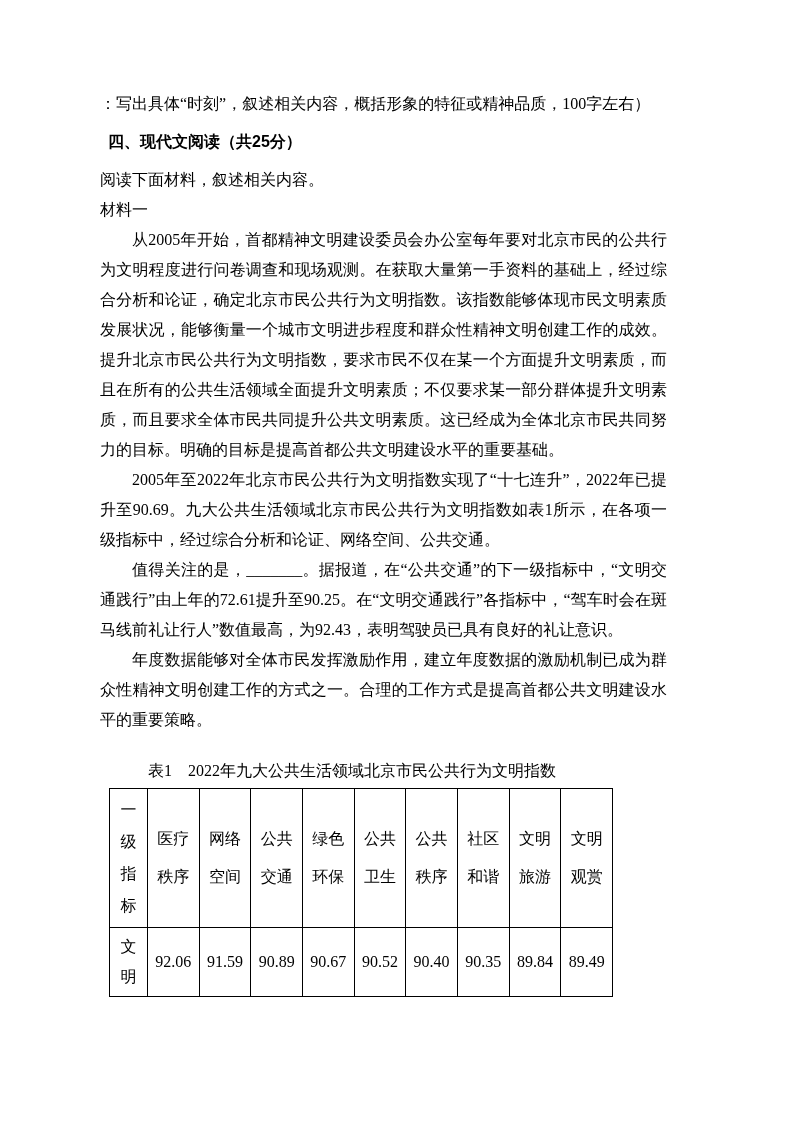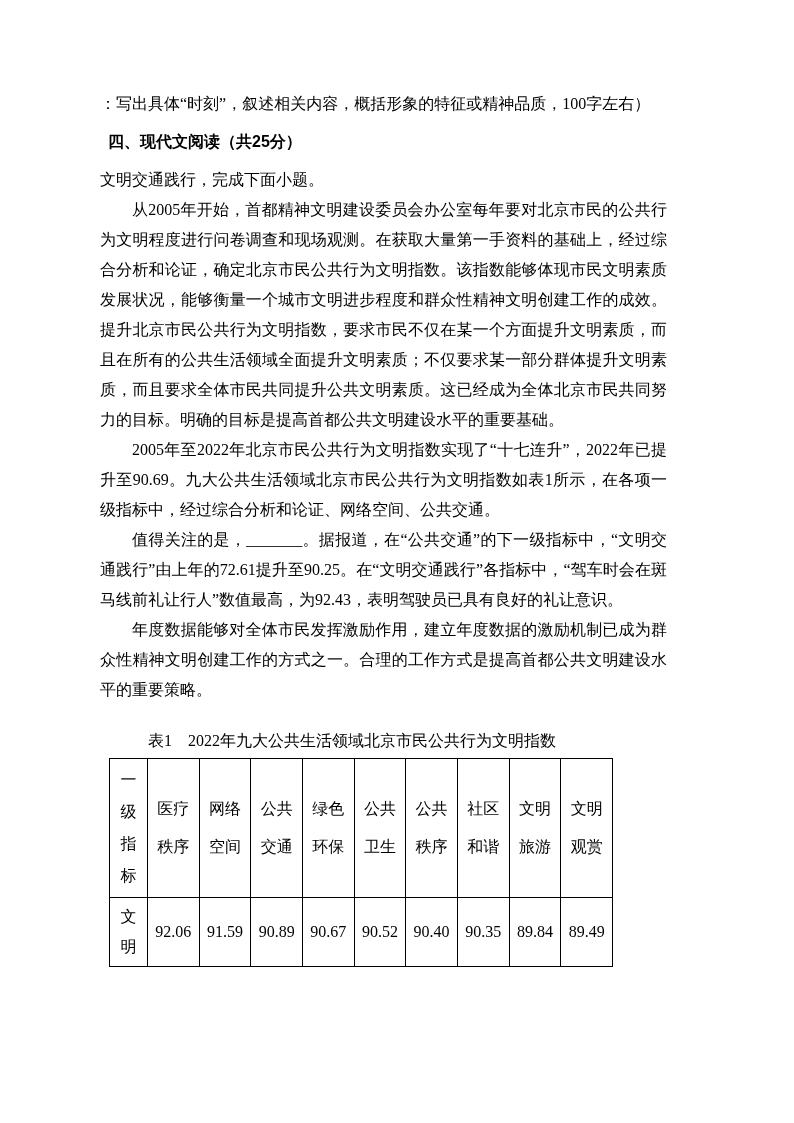--- a/index.html
+++ b/index.html
@@ -56,22 +56,23 @@
 <body>
 
 <div class="page">
   <div class="content">
 
     <p class="para">：写出具体“时刻”，叙述相关内容，概括形象的特征或精神品质，100字左右）</p>
 
     <p class="heading">四、现代文阅读（共25分）</p>
 
 
-    <p class="para">文明交通践行，完成下面小题。</p>
+    <p class="para">阅读下面材料，叙述相关内容。</p>
 
+    <p class="para">材料一</p>
 
     <p class="para indent">从2005年开始，首都精神文明建设委员会办公室每年要对北京市民的公共行为文明程度进行问卷调查和现场观测。在获取大量第一手资料的基础上，经过综合分析和论证，确定北京市民公共行为文明指数。该指数能够体现市民文明素质发展状况，能够衡量一个城市文明进步程度和群众性精神文明创建工作的成效。提升北京市民公共行为文明指数，要求市民不仅在某一个方面提升文明素质，而且在所有的公共生活领域全面提升文明素质；不仅要求某一部分群体提升文明素质，而且要求全体市民共同提升公共文明素质。这已经成为全体北京市民共同努力的目标。明确的目标是提高首都公共文明建设水平的重要基础。</p>
 
 
     <p class="para indent">2005年至2022年北京市民公共行为文明指数实现了“十七连升”，2022年已提升至90.69。九大公共生活领域北京市民公共行为文明指数如表1所示，在各项一级指标中，经过综合分析和论证、网络空间、公共交通。</p>
 
     <p class="para indent">值得关注的是，_______。据报道，在“公共交通”的下一级指标中，“文明交通践行”由上年的72.61提升至90.25。在“文明交通践行”各指标中，“驾车时会在斑马线前礼让行人”数值最高，为92.43，表明驾驶员已具有良好的礼让意识。</p>
 
     <p class="para indent">年度数据能够对全体市民发挥激励作用，建立年度数据的激励机制已成为群众性精神文明创建工作的方式之一。合理的工作方式是提高首都公共文明建设水平的重要策略。</p>
 

